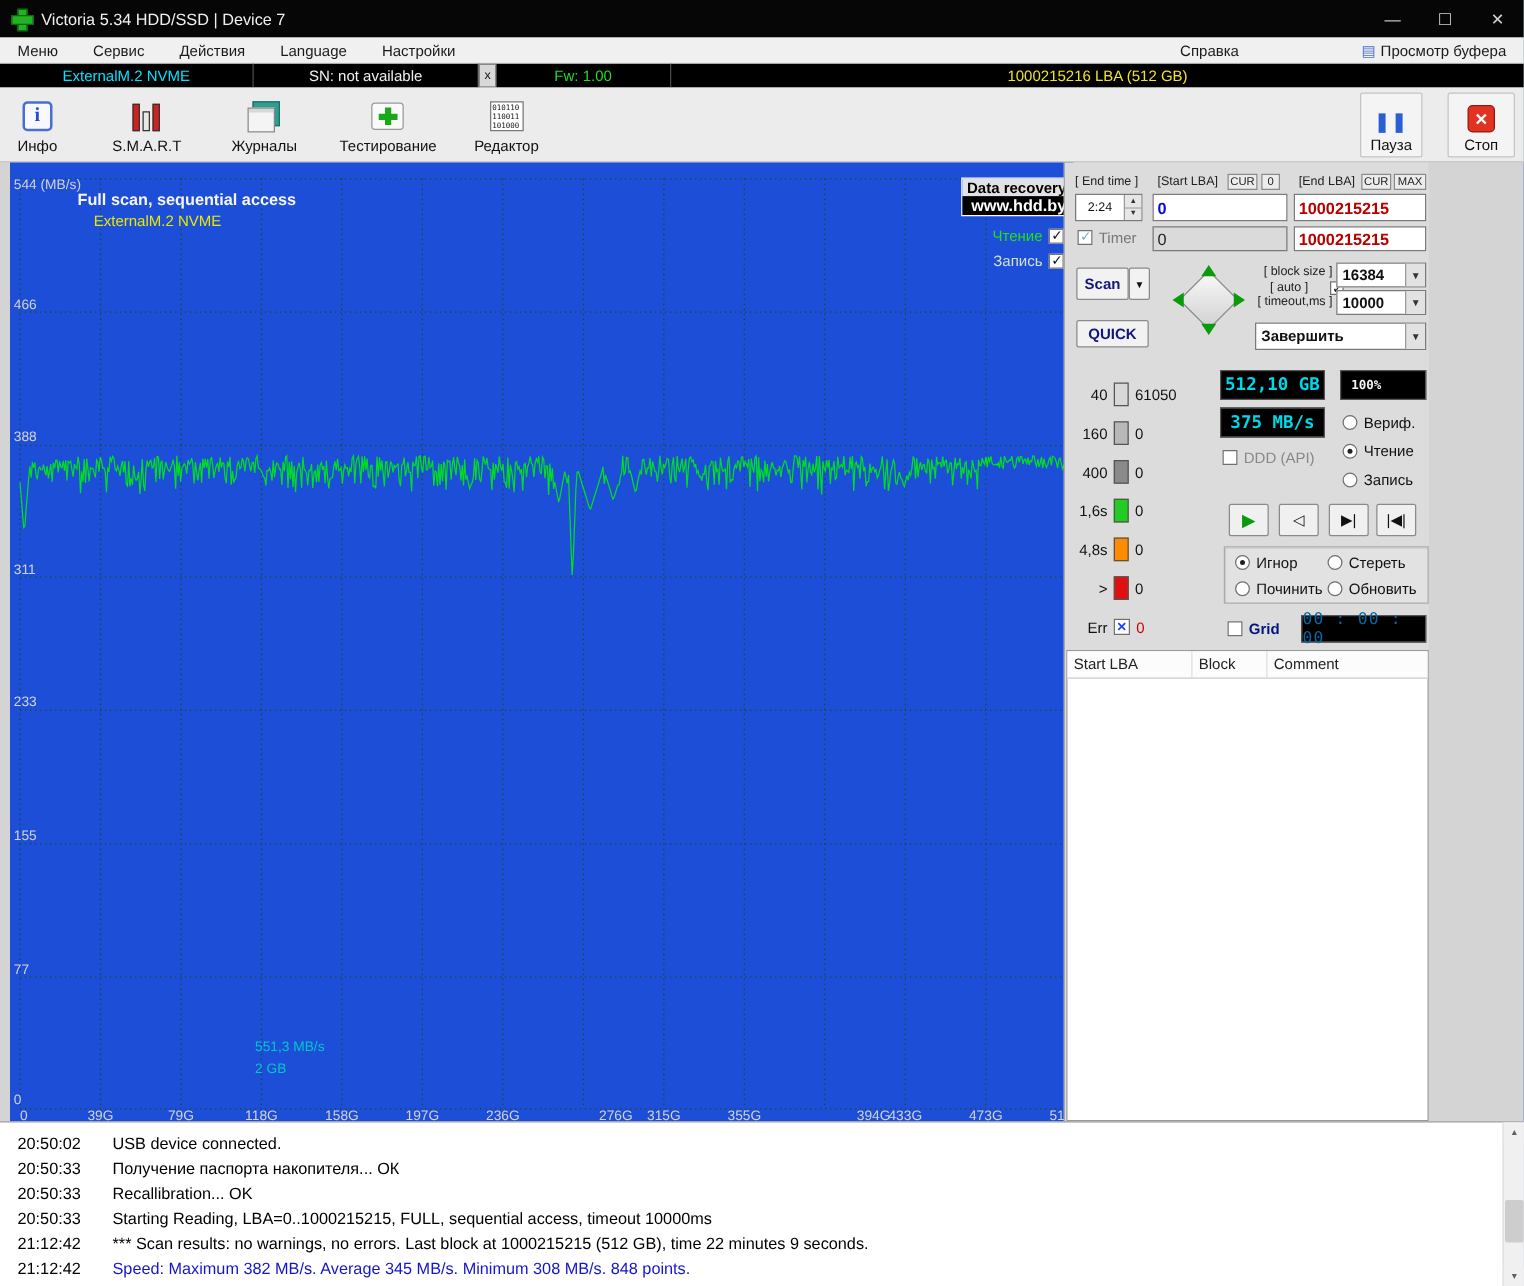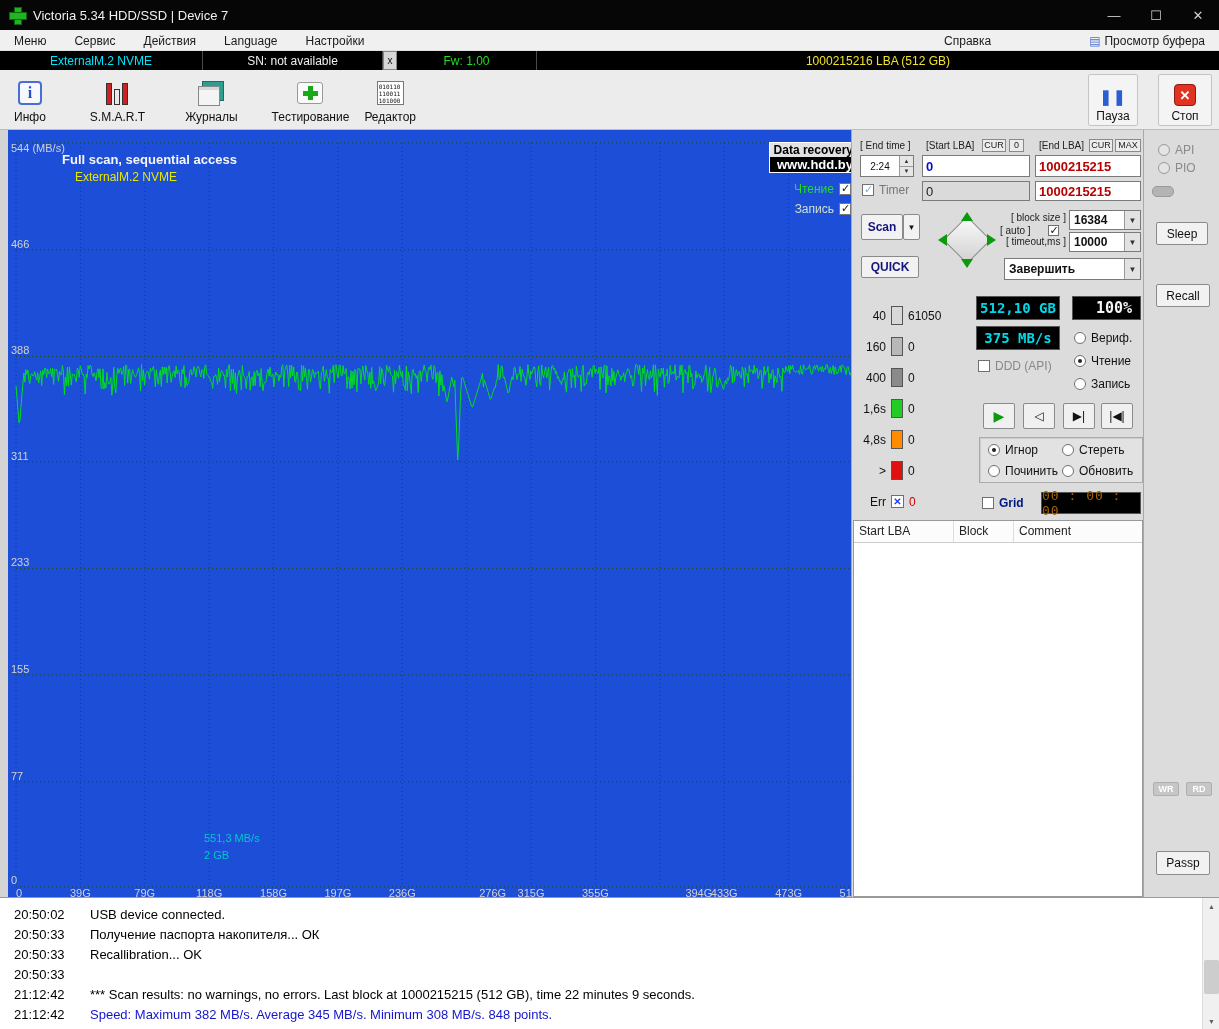--- a/index.html
+++ b/index.html
@@ -105,22 +105,22 @@
 .tri-down{left:25px;bottom:0;border-left:6px solid transparent;border-right:6px solid transparent;border-top:9px solid #0b9a0b}
 .counter-rows{position:absolute;left:4px;top:170px;width:118px}
 .counter-row{height:31px;display:flex;align-items:center;gap:5px}
 .c-label{width:30px;text-align:right;font-size:12px;color:#111}
 .c-swatch{width:12px;height:19px;border:1px solid #555;flex:none}
 .c-err{width:13px;height:13px;background:#fff;border:1px solid #707070;font-size:10px;font-weight:bold;display:flex;align-items:center;justify-content:center;flex:none}
 .c-count{font-size:12px;color:#111}
 .c-count.red{color:#cc0000}
 .lcd{position:absolute;background:#000;border:1px solid #555;display:flex;align-items:center;font-family:"DejaVu Sans Mono",monospace}
 .lcd.cyan{color:#00d8e8;font-weight:bold;font-size:14px;justify-content:center}
-.lcd.white{color:#f4f4f4;font-weight:bold;font-size:15px;justify-content:flex-end;padding:0 8px}
-.lcd.seg{color:#a16207;font-size:13px;justify-content:center;letter-spacing:1px}
+.lcd.white{color:#f4f4f4;font-weight:bold;font-size:10px;justify-content:flex-start;padding:0 8px}
+.lcd.seg{color:#0369a1;font-size:13px;justify-content:center;letter-spacing:1px}
 .opt-panel{position:absolute;left:127px;top:307px;width:164px;height:46px;border:1px solid #aaa;background:#e2e2e2;box-shadow:inset 1px 1px 0 #cdcdcd}
 .play-btn{position:absolute;top:273px;width:32px;height:26px;border:1px solid #8a8a8a;background:#f0f0f0;border-radius:2px;display:flex;align-items:center;justify-content:center;font-size:12px}
 .play-btn .green{color:#0b9a0b;font-size:14px}
 .dtable{position:absolute;left:1px;top:390px;width:290px;height:377px;background:#fff;border:1px solid #999}
 .dtable-head{display:flex;height:22px;border-bottom:1px solid #ccc;background:#fcfcfc}
 .dtable-head div{padding:3px 5px;font-size:12px;color:#222;border-right:1px solid #ddd}
 .col-lba{width:100px}.col-block{width:60px}.col-comment{flex:1;border-right:none!important}
 
 
 .strip{position:absolute;left:1143px;top:130px;width:76px;height:767px;background:#dcdcdc;border-left:1px solid #a8a8a8}
@@ -199,21 +199,21 @@
           <span class="icon-journal"></span>
         </span>
       <span>Журналы</span>
     </div>
     <div class="tool-btn" style="margin-left:22px">
       <span class="tool-icon">
           <span class="icon-aid"></span>
         </span>
       <span>Тестирование</span>
     </div>
-    <div class="tool-btn" style="margin-left:3px">
+    <div class="tool-btn" style="margin-left:18px">
       <span class="tool-icon">
           <span class="icon-editor">010110
 110011
 101000</span>
         </span>
       <span>Редактор</span>
     </div>
   </div>
   <div class="tool-right" style="left:1088px;width:50px">
     <span class="icon-pause">❚❚</span>
@@ -326,21 +326,21 @@
 
     <div class="diamond">
       <span class="dm"></span>
       <span class="tri tri-left"></span>
       <span class="tri tri-right"></span>
       <span class="tri tri-up"></span>
       <span class="tri tri-down"></span>
     </div>
 
     <span class="slabel" style="left:150px;top:82px;width:64px;text-align:right">[ block size ]</span>
-    <div class="hrow" style="left:148px;top:95px;gap:17px">
+    <div class="hrow" style="left:164px;top:95px;gap:17px">
       <span class="slabel" style="position:static">[ auto ]</span>
       <span class="cb checked" style="width:11px;height:11px"></span>
     </div>
     <div class="combo" style="left:217px;top:80px;width:72px;height:20px">
       <span class="cval">16384</span>
       <span class="carr">▼</span>
     </div>
     <span class="slabel" style="left:150px;top:106px;width:64px;text-align:right">[ timeout,ms ]</span>
     <div class="combo" style="left:217px;top:102px;width:72px;height:20px">
       <span class="cval">10000</span>
@@ -453,53 +453,38 @@
 
     <div class="dtable">
       <div class="dtable-head">
         <div class="col-lba">Start LBA</div>
         <div class="col-block">Block</div>
         <div class="col-comment">Comment</div>
       </div>
     </div>
   </div>
 
-  <div class="strip">
-    <div class="hrow" style="left:14px;top:13px">
-      <span class="radio disabled"></span>
-      <span>API</span>
-    </div>
-    <div class="hrow" style="left:14px;top:31px">
-      <span class="radio disabled"></span>
-      <span>PIO</span>
-    </div>
-    <span class="pill"></span>
-    <div class="btn" style="left:12px;top:92px;width:52px;height:23px">Sleep</div>
-    <div class="btn" style="left:12px;top:154px;width:54px;height:23px">Recall</div>
-    <span class="chip" style="left:9px;top:652px">WR</span>
-    <span class="chip" style="left:42px;top:652px">RD</span>
-    <div class="btn" style="left:12px;top:721px;width:54px;height:24px">Passp</div>
-  </div>
 
   <div class="log">
     <div class="log-lines" id="log-lines">
         <div class="log-line">
           <span class="log-time">20:50:02</span>
           <span class="log-text">USB device connected.</span>
         </div>
         <div class="log-line">
           <span class="log-time">20:50:33</span>
           <span class="log-text">Получение паспорта накопителя... ОК</span>
         </div>
         <div class="log-line">
           <span class="log-time">20:50:33</span>
           <span class="log-text">Recallibration... OK</span>
         </div>
         <div class="log-line">
           <span class="log-time">20:50:33</span>
+          <span class="log-text">Starting Reading, LBA=0..1000215215, FULL, sequential access, timeout 10000ms</span>
         </div>
         <div class="log-line">
           <span class="log-time">21:12:42</span>
           <span class="log-text">*** Scan results: no warnings, no errors. Last block at 1000215215 (512 GB), time 22 minutes 9 seconds.</span>
         </div>
         <div class="log-line">
           <span class="log-time">21:12:42</span>
           <span class="log-text blue">Speed: Maximum 382 MB/s. Average 345 MB/s. Minimum 308 MB/s. 848 points.</span>
         </div>
       </div>

